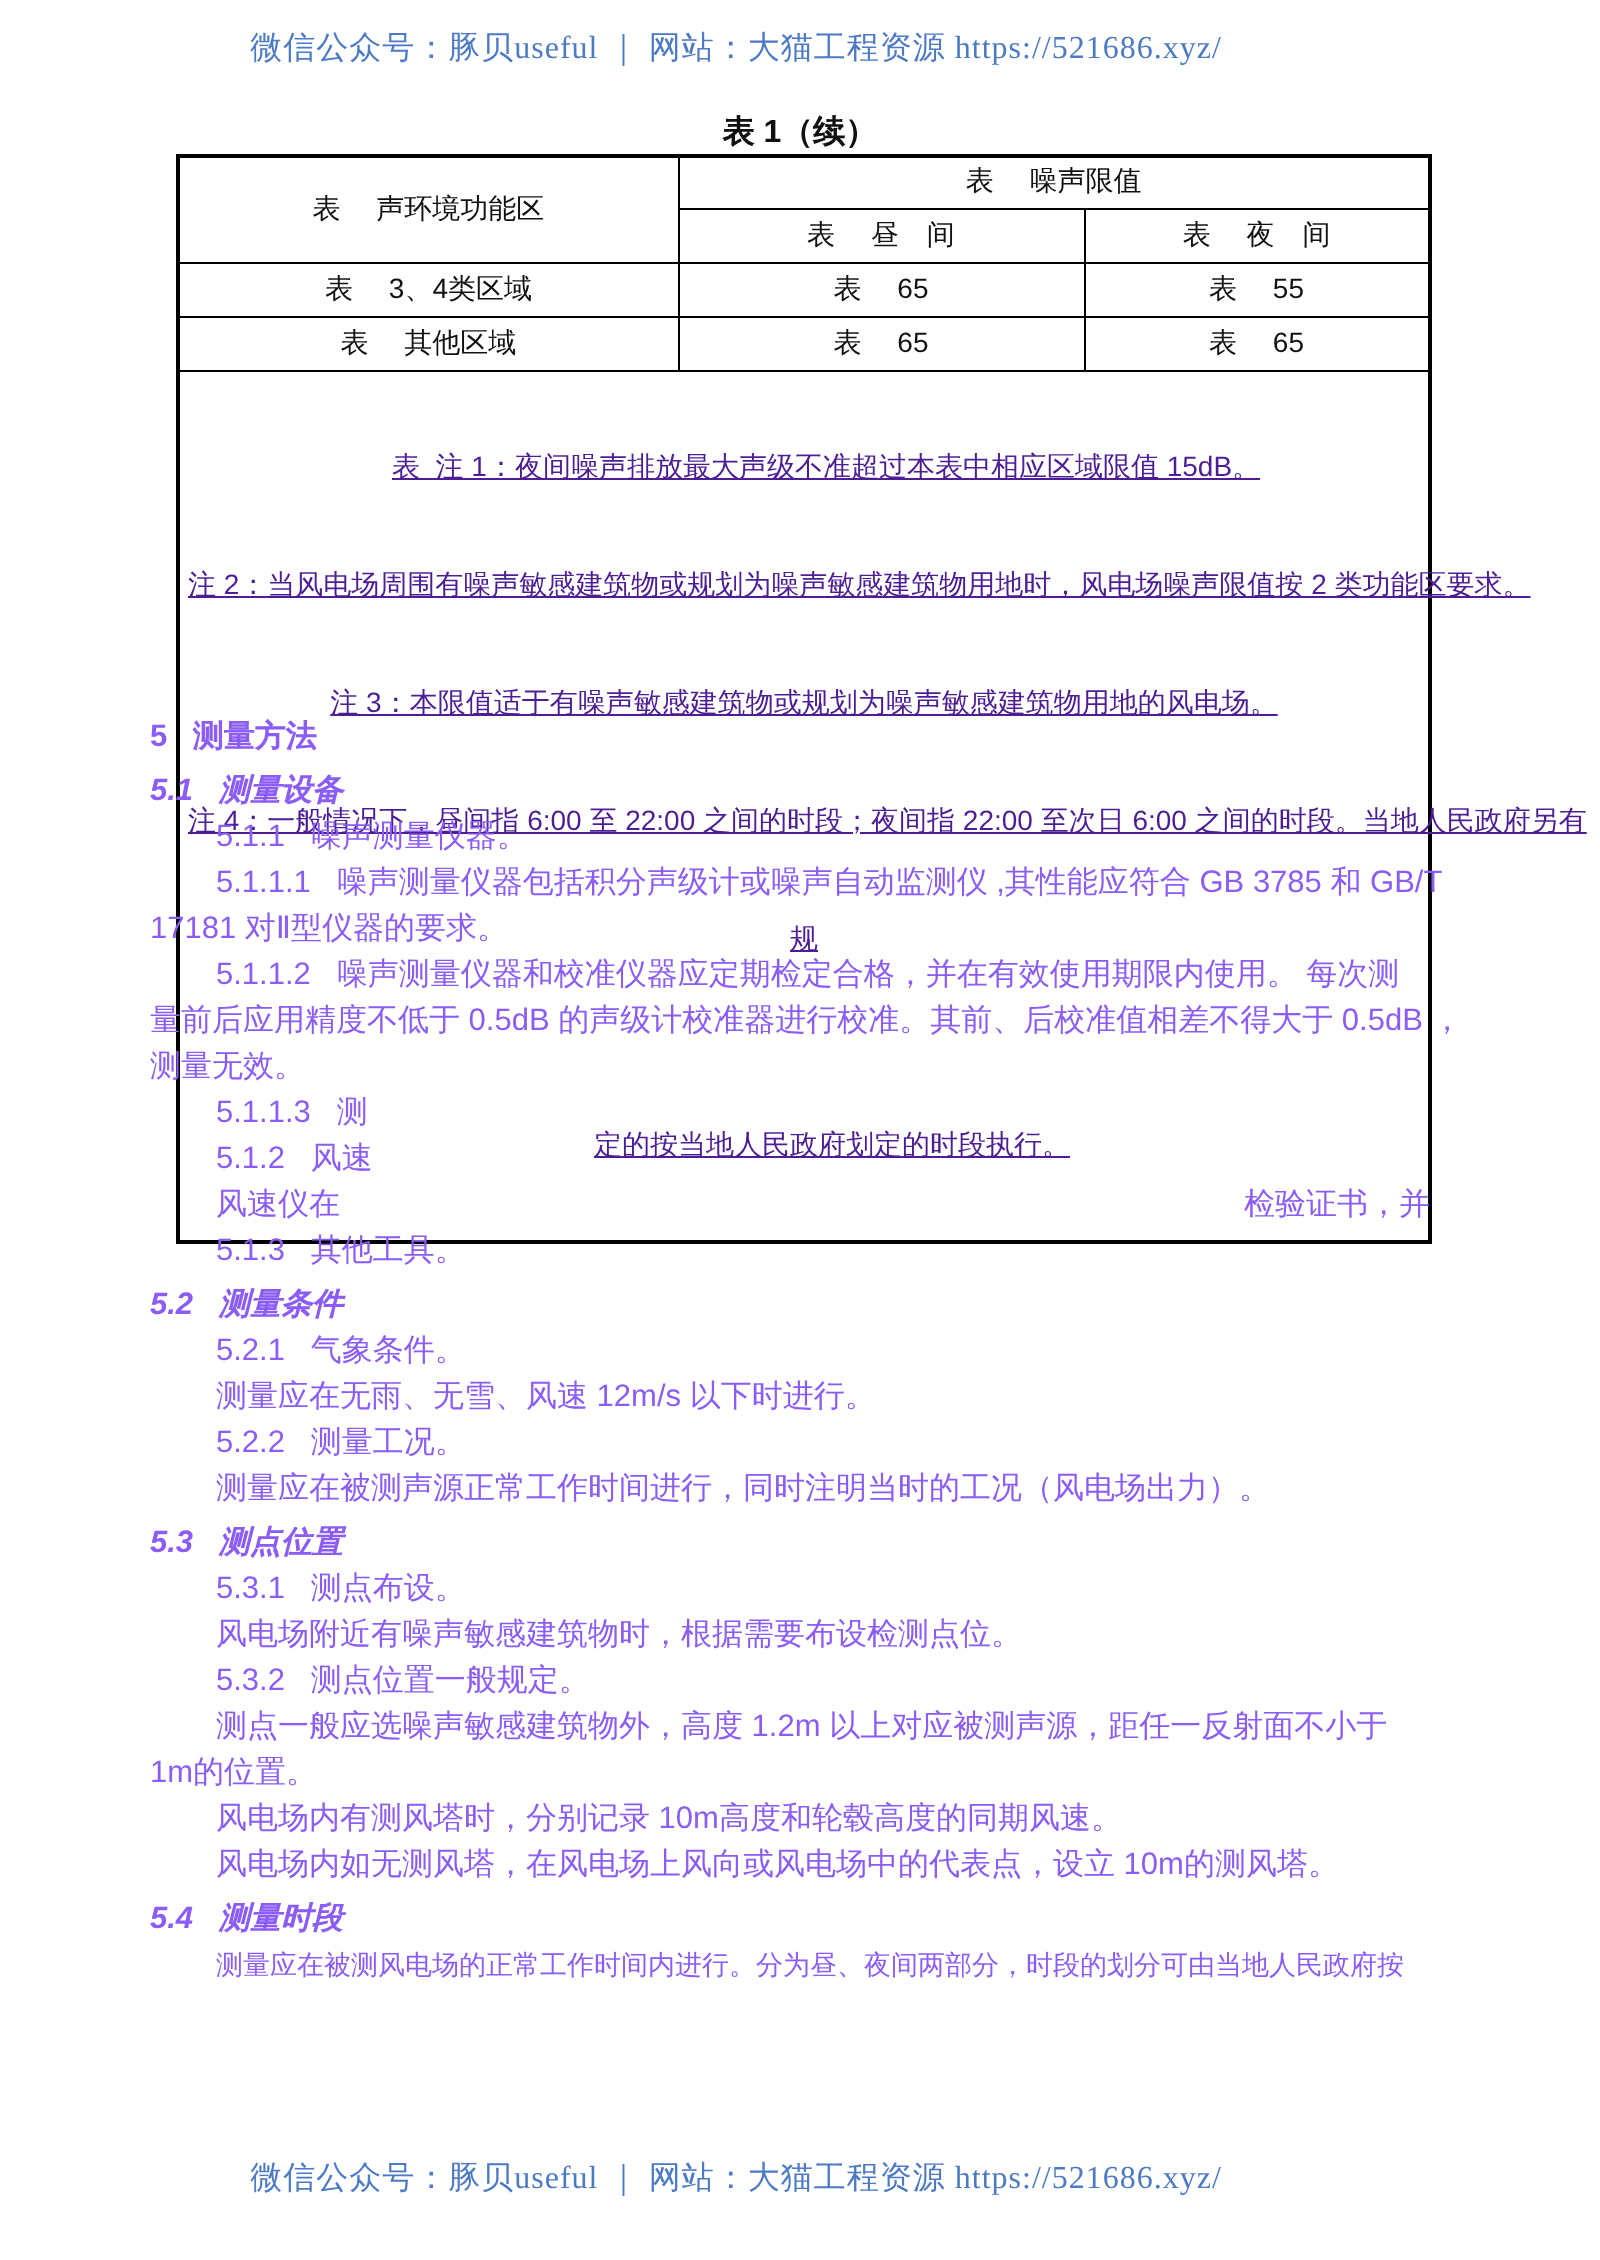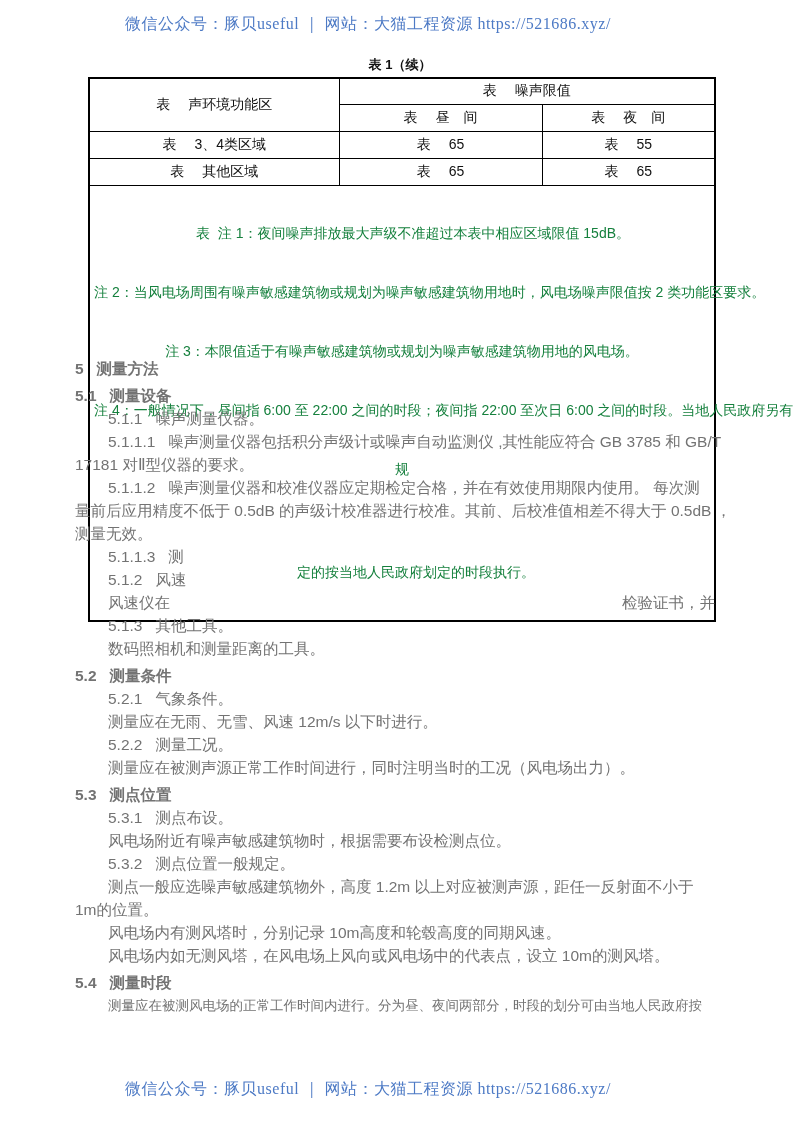--- a/index.html
+++ b/index.html
@@ -14,43 +14,43 @@
   .banner {
     position:absolute; left:0; width:736px; text-align:center;
     font-family:"Liberation Serif","DejaVu Serif",serif;
     font-size:16px; color:#4d7ac5; letter-spacing:0.5px; white-space:pre;
   }
   .banner.top { top:14px; }
   .banner.bottom { top:1079px; }
   
   .tbl-title {
     position:absolute; top:56px; left:0; width:800px; text-align:center;
-    font-size:13px; font-weight:600; color:#111; white-space:pre;
+    font-size:16px; font-weight:600; color:#111; white-space:pre;
   }
   
   .tbl-wrap { position:absolute; top:77px; left:88px; width:626px; }
   table.noise { border-collapse:collapse; width:626px; table-layout:fixed; }
   table.noise, table.noise td { border:1.5px solid #000; }
   table.noise { border-width:2px; }
   table.noise td {
     font-size:14px; color:#111; text-align:center; vertical-align:middle;
     white-space:pre; padding:2px 4px;
   }
   tr.h1 td { height:26px; }
   tr.h2 td { height:27px; }
   tr.dr td { height:27px; }
   td.notes-cell { text-align:left; vertical-align:top; padding:9px 12px 8px 12px; height:168px; }
-  .note-line { font-size:14px; line-height:27px; color:#15803d; white-space:pre; }
+  .note-line { font-size:14px; line-height:27px; color:#4c1d95; white-space:pre;text-decoration:underline; }
   .note-ind1 { padding-left:22px; }
   .note-ind2 { padding-left:28px;margin-top:44px; }
   
   .doc-body { position:absolute; top:357px; left:75px; width:640px; }
-  .ln { font-size:15.5px; line-height:23px; white-space:pre; color:#737373; }
+  .ln { font-size:15.5px; line-height:23px; white-space:pre; color:#8b5cf6; }
   .ln.h { font-weight:600; }
-  .ln.mt { margin-top:4px; }
+  .ln.mt { margin-top:4px;font-style:italic; }
   .ln.ind { padding-left:33px; }
   .ln.small { font-size:13.5px; }
   .ln.gap { display:flex; justify-content:space-between; padding-left:33px; }
 </style>
 </head>
 <body>
 
 <div class="page">
 
   <div class="banner top">微信公众号：豚贝useful ｜ 网站：大猫工程资源 https://521686.xyz/</div>
@@ -106,21 +106,20 @@
     <div class="ln ind">5.1.1.2   噪声测量仪器和校准仪器应定期检定合格，并在有效使用期限内使用。 每次测</div>
     <div class="ln">量前后应用精度不低于 0.5dB 的声级计校准器进行校准。其前、后校准值相差不得大于 0.5dB ，</div>
     <div class="ln">测量无效。</div>
     <div class="ln ind">5.1.1.3   测</div>
     <div class="ln ind">5.1.2   风速</div>
     <div class="ln gap">
       <span>风速仪在</span>
       <span>检验证书，并</span>
     </div>
     <div class="ln ind">5.1.3   其他工具。</div>
-    <div class="ln ind">数码照相机和测量距离的工具。</div>
     <div class="ln h mt">5.2   测量条件</div>
     <div class="ln ind">5.2.1   气象条件。</div>
     <div class="ln ind">测量应在无雨、无雪、风速 12m/s 以下时进行。</div>
     <div class="ln ind">5.2.2   测量工况。</div>
     <div class="ln ind">测量应在被测声源正常工作时间进行，同时注明当时的工况（风电场出力）。</div>
     <div class="ln h mt">5.3   测点位置</div>
     <div class="ln ind">5.3.1   测点布设。</div>
     <div class="ln ind">风电场附近有噪声敏感建筑物时，根据需要布设检测点位。</div>
     <div class="ln ind">5.3.2   测点位置一般规定。</div>
     <div class="ln ind">测点一般应选噪声敏感建筑物外，高度 1.2m 以上对应被测声源，距任一反射面不小于</div>

